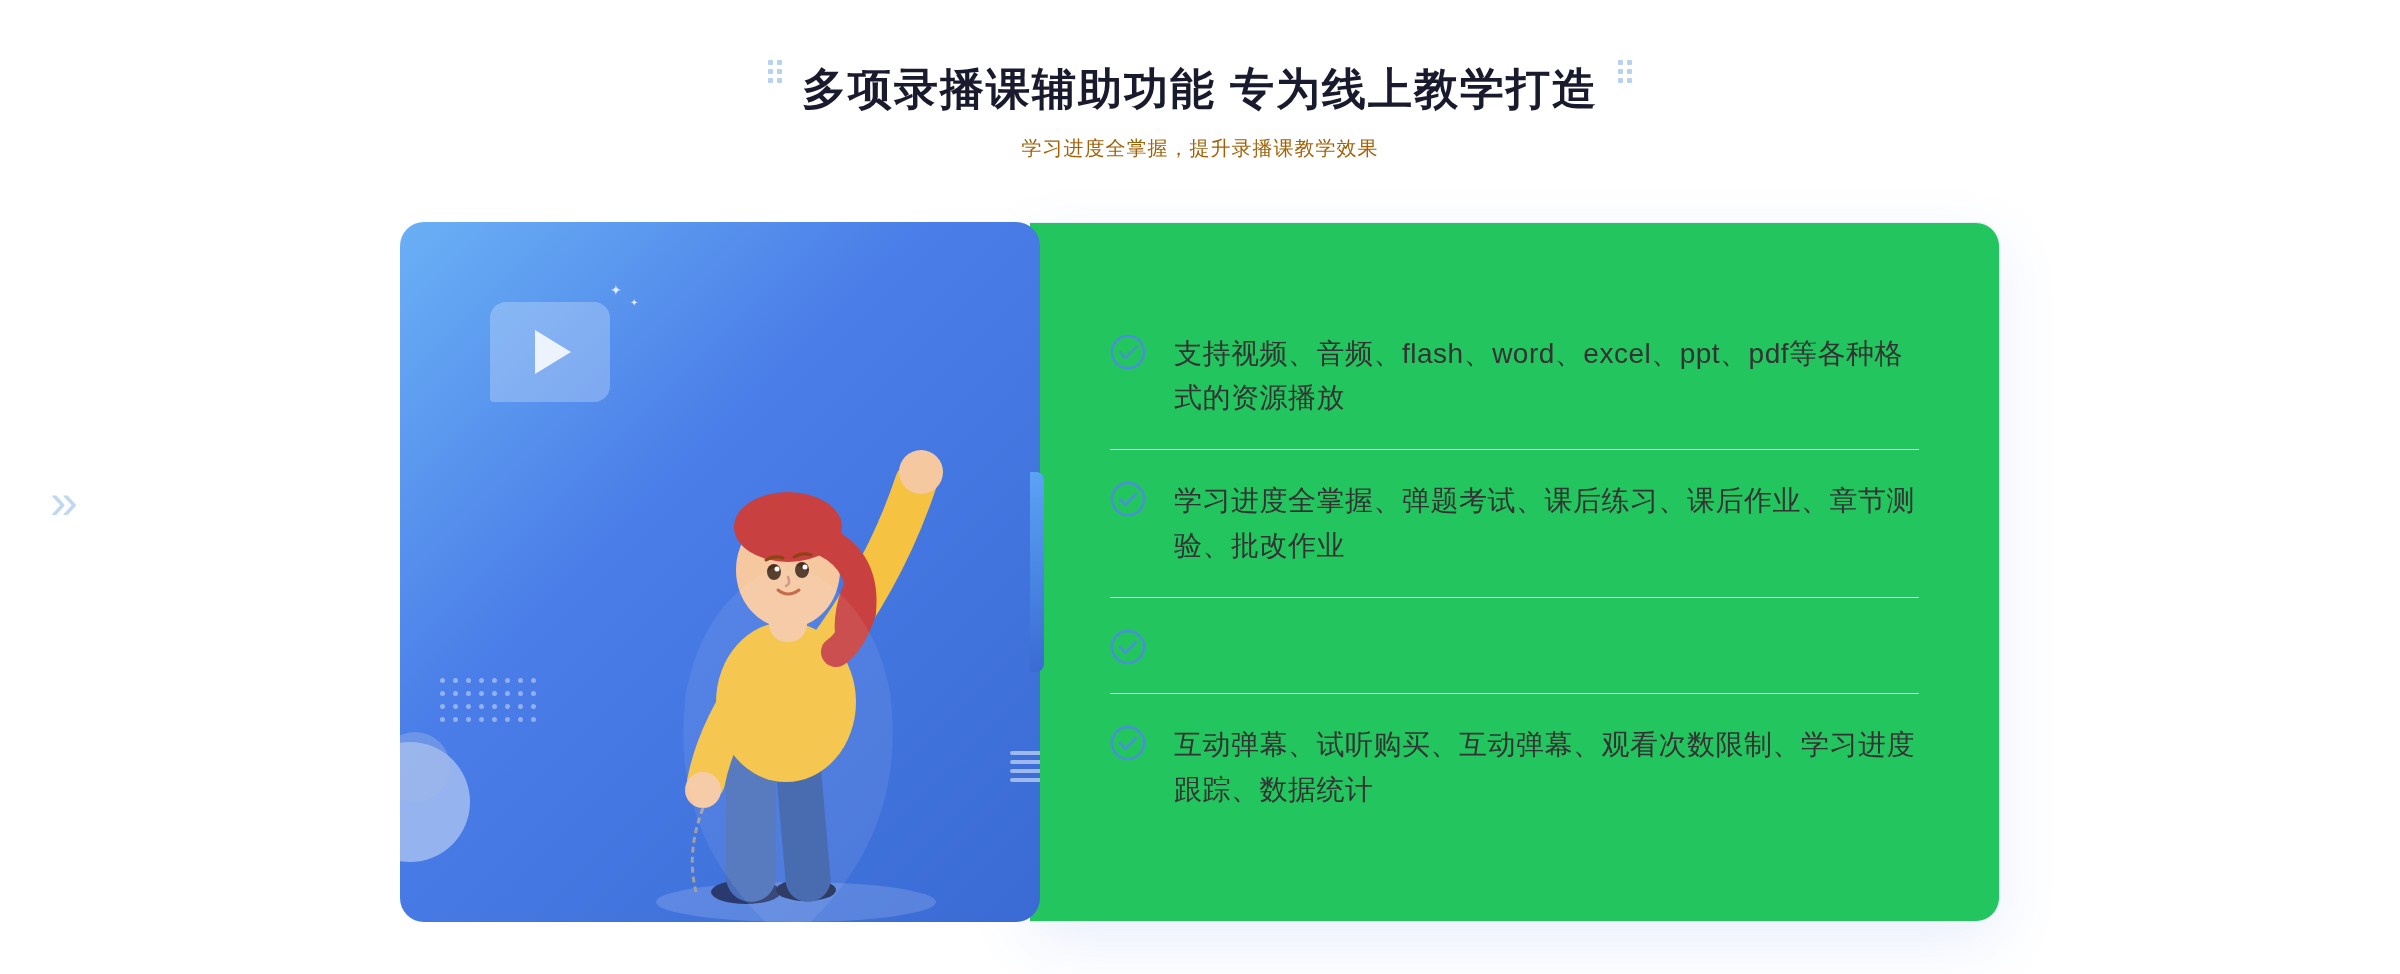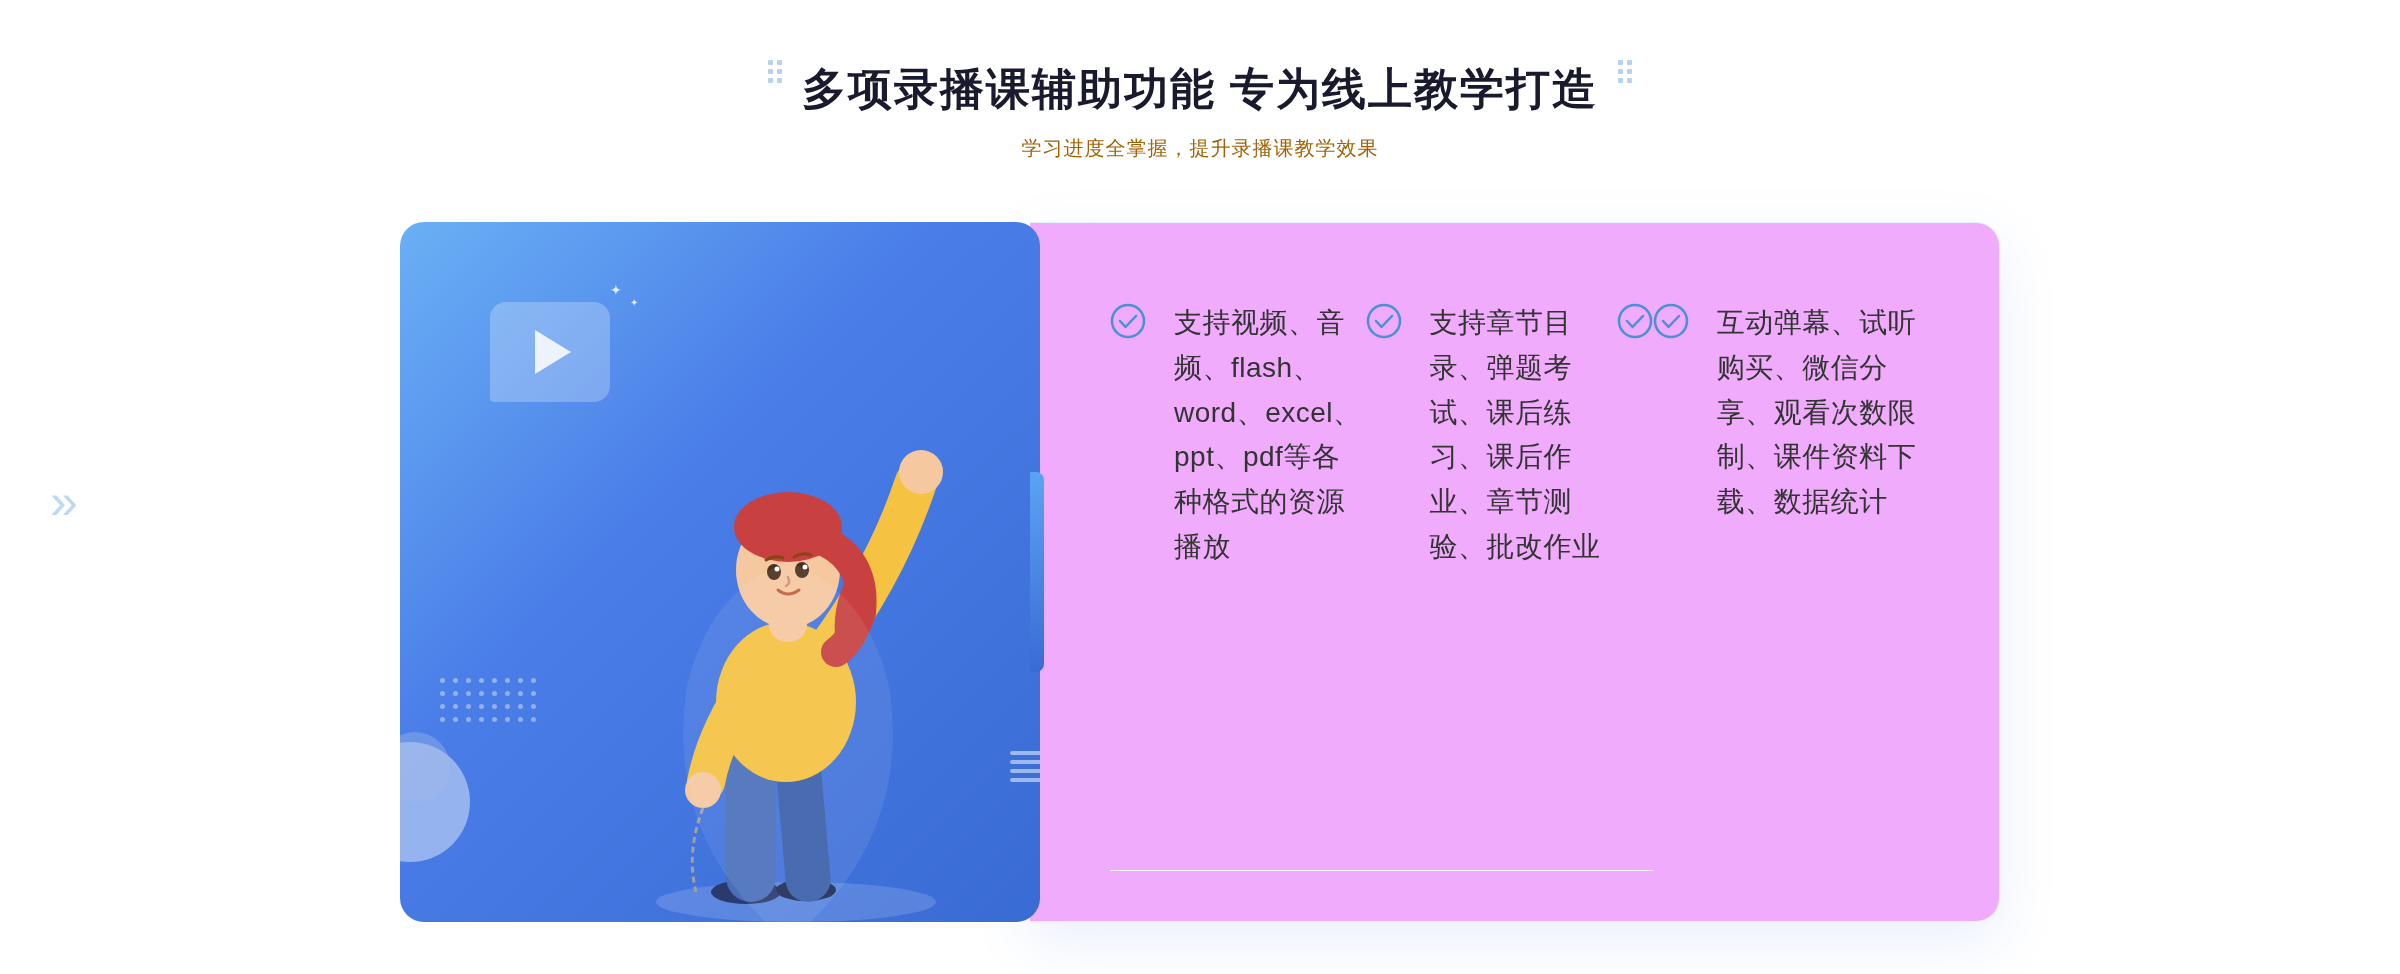--- a/index.html
+++ b/index.html
@@ -193,26 +193,26 @@
     .line-deco {
       height: 4px;
       background: #c8d8f5;
       border-radius: 2px;
       opacity: 0.7;
     }
 
     
     .features-card {
       flex: 1;
-      background: #f0abfc;
+      background: #22c55e;
       border-radius: 0 24px 24px 0;
-      padding: 50px 80px;
+      padding: 80px 80px;
       box-shadow: 0 20px 60px rgba(74, 125, 232, 0.12);
       display: flex;
-      flex-direction: row;
+      flex-direction: column;
       justify-content: space-around;
       margin-left: -10px;
       border: 1px solid #e8f0fc;
       border-left: none;
     }
 
     
     .blue-tab {
       position: absolute;
       left: 630px;
@@ -426,35 +426,35 @@
           <path d="M 10 18 L 15.5 24 L 26 13" stroke="#4a90d9" stroke-width="2.5" fill="none" stroke-linecap="round" stroke-linejoin="round"></path>
         </svg>
         <span class="feature-text">支持视频、音频、flash、word、excel、ppt、pdf等各种格式的资源播放</span>
       </div>
 
       <div class="feature-item">
         <svg class="check-icon" viewBox="0 0 36 36" fill="none" xmlns="http://www.w3.org/2000/svg">
           <circle cx="18" cy="18" r="16" stroke="#4a90d9" stroke-width="2.5" fill="none"></circle>
           <path d="M 10 18 L 15.5 24 L 26 13" stroke="#4a90d9" stroke-width="2.5" fill="none" stroke-linecap="round" stroke-linejoin="round"></path>
         </svg>
-        <span class="feature-text">支持章节目录、弹题考试、课后练习、课后作业、章节测验、批改作业</span>
+        <span class="feature-text">学习进度全掌握、弹题考试、课后练习、课后作业、章节测验、批改作业</span>
       </div>
 
       <div class="feature-item">
         <svg class="check-icon" viewBox="0 0 36 36" fill="none" xmlns="http://www.w3.org/2000/svg">
           <circle cx="18" cy="18" r="16" stroke="#4a90d9" stroke-width="2.5" fill="none"></circle>
           <path d="M 10 18 L 15.5 24 L 26 13" stroke="#4a90d9" stroke-width="2.5" fill="none" stroke-linecap="round" stroke-linejoin="round"></path>
         </svg>
       </div>
 
       <div class="feature-item">
         <svg class="check-icon" viewBox="0 0 36 36" fill="none" xmlns="http://www.w3.org/2000/svg">
           <circle cx="18" cy="18" r="16" stroke="#4a90d9" stroke-width="2.5" fill="none"></circle>
           <path d="M 10 18 L 15.5 24 L 26 13" stroke="#4a90d9" stroke-width="2.5" fill="none" stroke-linecap="round" stroke-linejoin="round"></path>
         </svg>
-        <span class="feature-text">互动弹幕、试听购买、微信分享、观看次数限制、课件资料下载、数据统计</span>
+        <span class="feature-text">互动弹幕、试听购买、互动弹幕、观看次数限制、学习进度跟踪、数据统计</span>
       </div>
 
     </div>
 
   </div>
 
 </div>
 
 </body></html>

